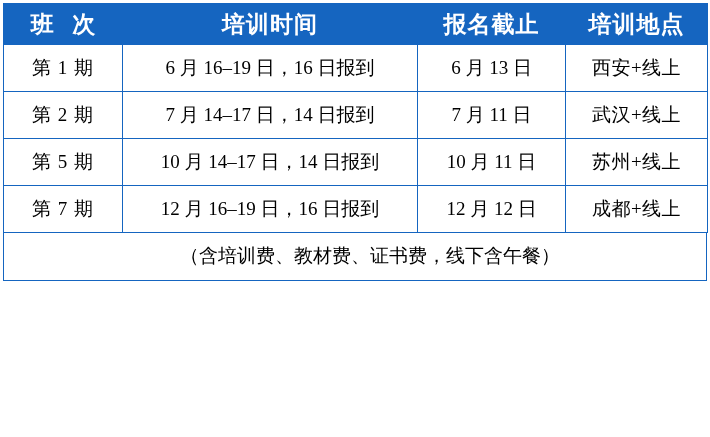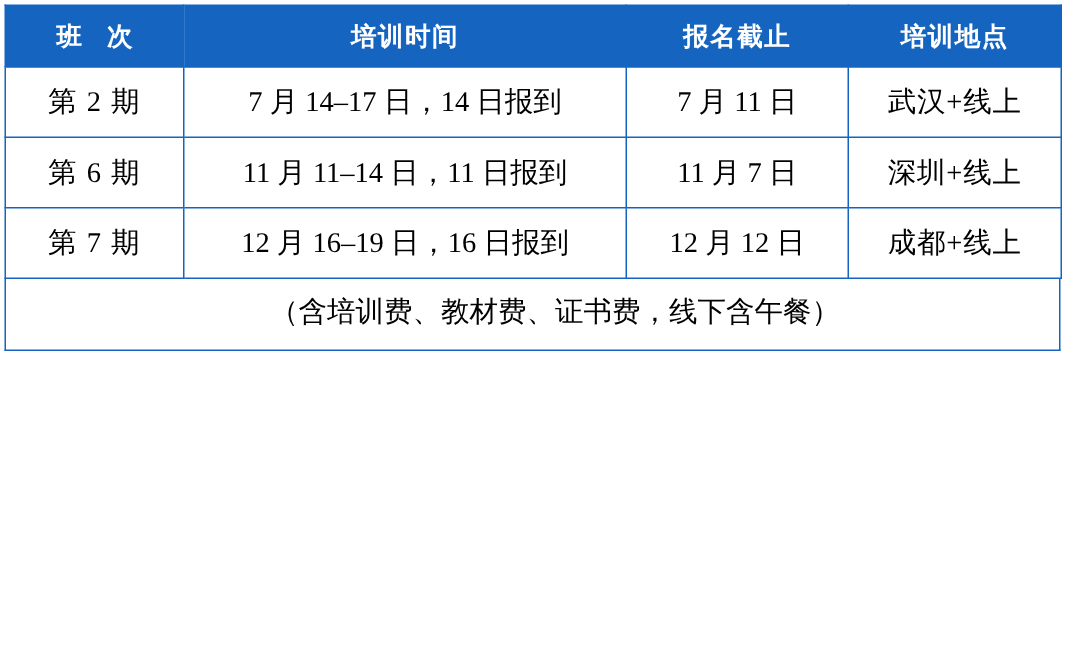--- a/index.html
+++ b/index.html
@@ -29,21 +29,21 @@
   table.schedule col.c0 { width: 119px; }
   table.schedule col.c1 { width: 295px; }
   table.schedule col.c2 { width: 148px; }
   table.schedule col.c3 { width: 142px; }
 
   table.schedule th {
     background: #1565c0;
     color: #ffffff;
     font-family: "Liberation Sans", "DejaVu Sans", sans-serif;
     font-weight: bold;
-    font-size: 17px;
+    font-size: 23px;
     letter-spacing: 1px;
     height: 38px;
     border: 1px solid #1565c0;
     text-align: center;
     vertical-align: middle;
   }
   table.schedule th.first { letter-spacing: 6px; text-indent: 6px; }
 
   table.schedule td {
     border: 1px solid #1565c0;
@@ -97,30 +97,36 @@
     <thead>
       <tr>
         <th class="first">班  次</th>
         <th>培训时间</th>
         <th>报名截止</th>
         <th>培训地点</th>
       </tr>
     </thead>
     <tbody>
       <tr>
+        <td class="period">第 1 期</td>
+        <td class="time">6 月 16–19 日，16 日报到</td>
+        <td class="deadline">6 月 13 日</td>
+        <td class="place">西安+线上</td>
+      </tr>
+      <tr>
         <td class="period">第 2 期</td>
         <td class="time">7 月 14–17 日，14 日报到</td>
         <td class="deadline">7 月 11 日</td>
         <td class="place">武汉+线上</td>
       </tr>
       <tr>
-        <td class="period">第 6 期</td>
-        <td class="time">11 月 11–14 日，11 日报到</td>
-        <td class="deadline">11 月 7 日</td>
-        <td class="place">深圳+线上</td>
+        <td class="period">第 5 期</td>
+        <td class="time">10 月 14–17 日，14 日报到</td>
+        <td class="deadline">10 月 11 日</td>
+        <td class="place">苏州+线上</td>
       </tr>
       <tr>
         <td class="period">第 7 期</td>
         <td class="time">12 月 16–19 日，16 日报到</td>
         <td class="deadline">12 月 12 日</td>
         <td class="place">成都+线上</td>
       </tr>
     </tbody>
   </table>
 

